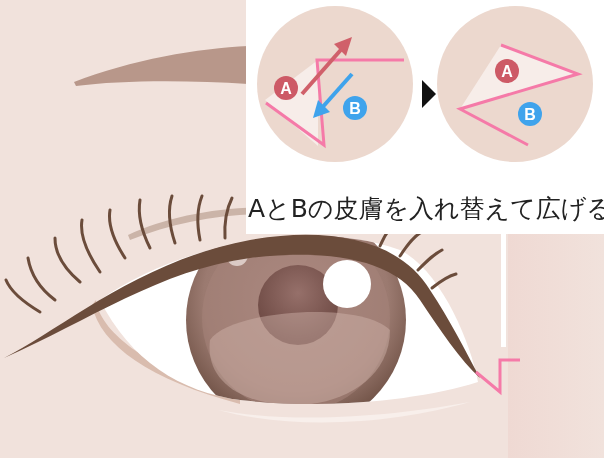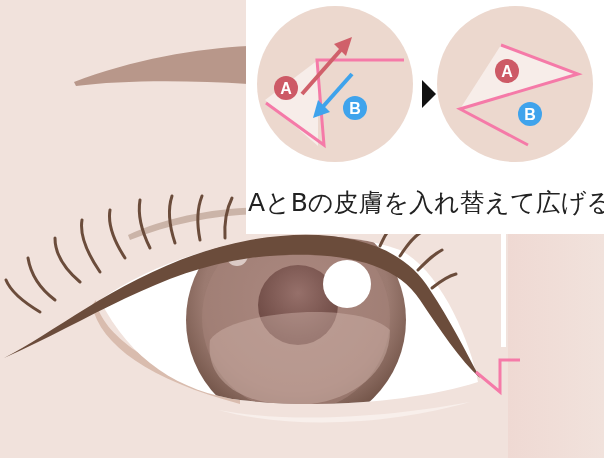--- a/index.html
+++ b/index.html
@@ -1,18 +1,18 @@
 <!DOCTYPE html>
 <html><head>
   <meta charset="utf-8">
   <style>
     html, body { margin: 0; padding: 0; }
     body { width: 604px; height: 458px; overflow: hidden; background: #f1e2dc; position: relative; font-family: "DejaVu Sans", sans-serif; }
     #stage { position: absolute; left: 0; top: 0; width: 604px; height: 458px; }
-    .caption { position: absolute; left: 248px; top: 186px; width: 356px; text-align: center; font-size: 25px; color: #222; letter-spacing: 0px; white-space: nowrap; font-family: "DejaVu Sans", sans-serif; font-weight: normal; }
+    .caption { position: absolute; left: 248px; top: 192px; width: 356px; text-align: center; font-size: 25px; color: #222; letter-spacing: 0px; white-space: nowrap; font-family: "DejaVu Sans", sans-serif; font-weight: normal; }
   </style>
 </head>
 <body>
 
 <svg id="stage" viewBox="0 0 604 458" width="604" height="458" xmlns="http://www.w3.org/2000/svg">
   <defs>
     <radialGradient id="irisGrad" cx="50%" cy="40%" r="60%">
       <stop offset="0%" stop-color="#b08e86"></stop>
       <stop offset="70%" stop-color="#9b7a70"></stop>
       <stop offset="100%" stop-color="#6e5044"></stop>

